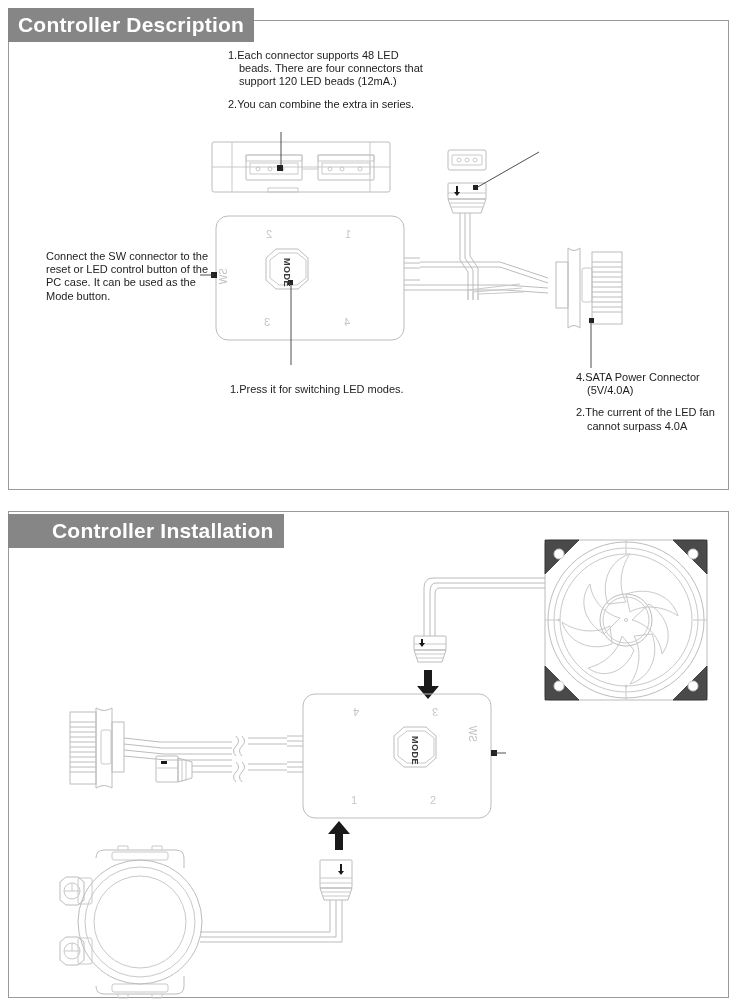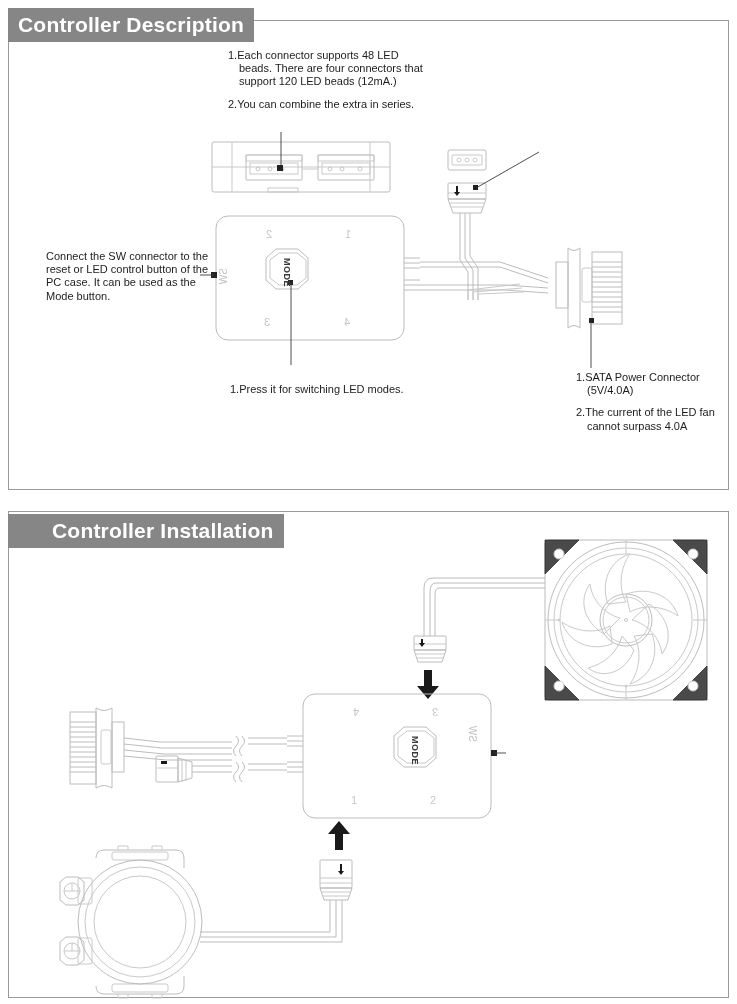--- a/index.html
+++ b/index.html
@@ -378,17 +378,17 @@
 
   <div class="callout" id="text-sw-note">
     <p>Connect the SW connector to the reset or LED control button of the PC case. It can be used as the Mode button.</p>
   </div>
 
   <div class="callout" id="text-mode-steps">
     <p class="hang">1.Press it for switching LED modes.</p>
   </div>
 
   <div class="callout" id="text-sata-note">
-    <p class="hang">1.SATA Power Connector (5V/4.0A)</p>
+    <p class="hang">4.SATA Power Connector (5V/4.0A)</p>
     <p class="hang">2.The current of the LED fan cannot surpass 4.0A</p>
   </div>
 
 </div>
 
 </body></html>

